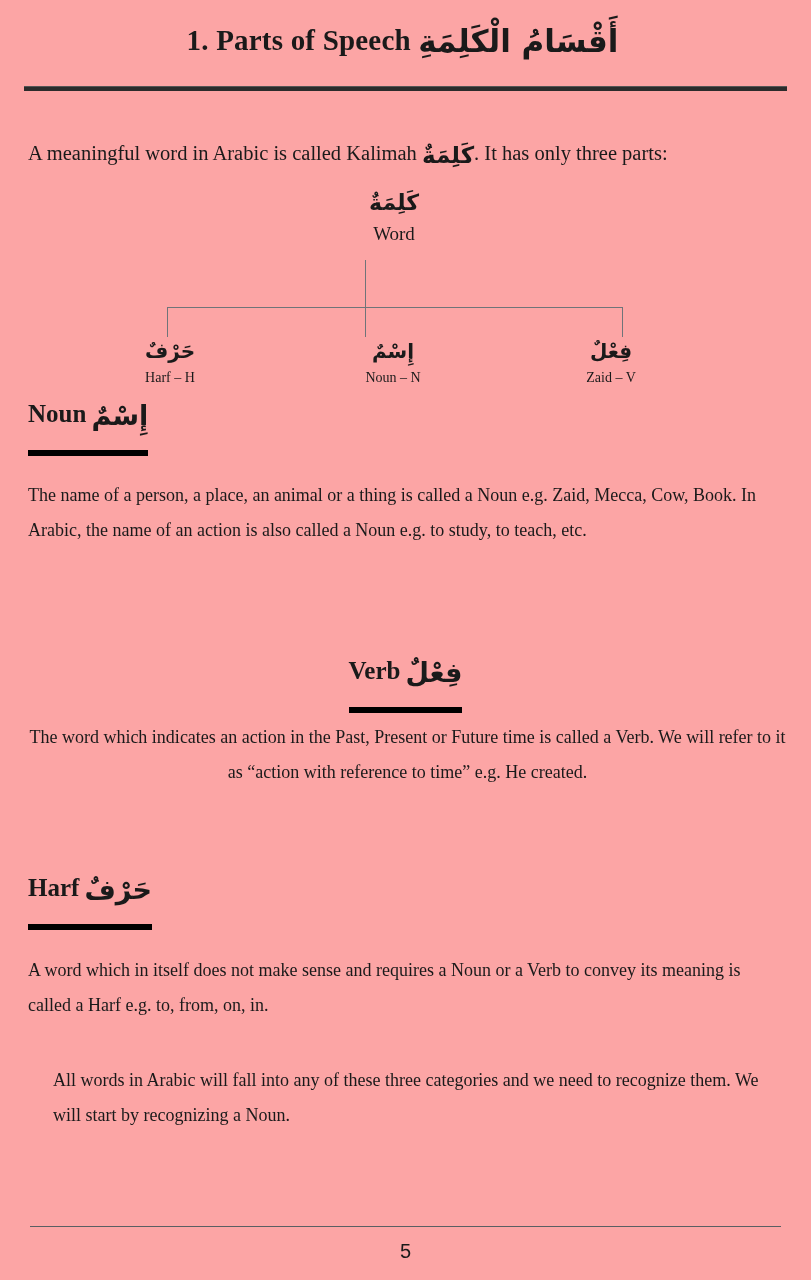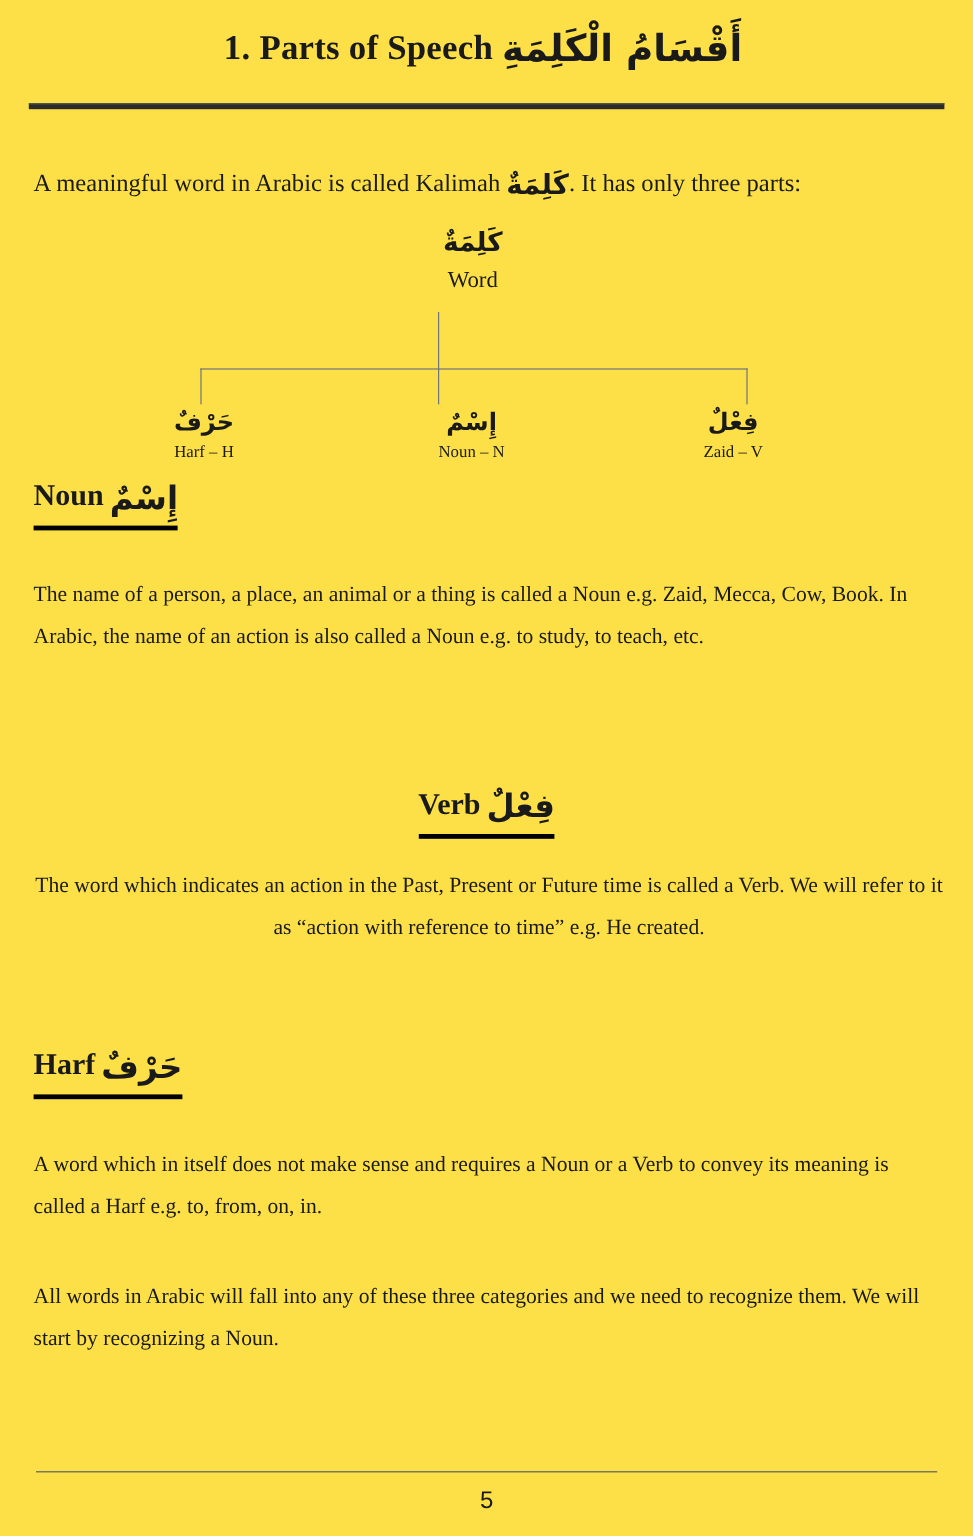--- a/index.html
+++ b/index.html
@@ -11,21 +11,21 @@
     width: 811px;
     height: 1280px;
     position: relative;
     font-family: "Liberation Serif", "DejaVu Serif", serif;
     color: #1a1a1a;
     overflow: hidden;
   }
   .page {
     position: absolute;
     inset: 0;
-    background: #fde047;
+    background: #fca5a5;
   }
 
   
   .header {
     position: absolute;
     top: 22px;
     left: 28px;
     right: 28px;
     text-align: center;
   }
@@ -119,22 +119,22 @@
   
   .section { position: absolute; left: 28px; right: 28px; }
   .sec-noun { top: 398px; }
   .sec-verb { top: 655px; text-align: center; }
   .sec-harf { top: 872px; }
 
   .sec-heading {
     display: inline-block;
     font-size: 25px;
     font-weight: 700;
-    padding-bottom: 5px;
-    border-bottom: 4px solid #000000;
+    padding-bottom: 17px;
+    border-bottom: 6px solid #000000;
     white-space: nowrap;
     line-height: 1.3;
   }
   .sec-heading .ar-head {
     font-family: "DejaVu Sans", sans-serif;
     font-size: 27px;
     font-weight: 700;
     direction: rtl;
     unicode-bidi: isolate;
     margin-left: 5px;
@@ -145,21 +145,21 @@
     position: absolute;
     left: 28px;
     right: 24px;
     font-size: 18px;
     line-height: 1.95;
     text-align: left;
   }
   .p-noun { top: 478px; }
   .p-verb { top: 720px; text-align: center; }
   .p-harf { top: 953px; }
-  .p-final{ top: 1063px; }
+  .p-final{ top: 1063px; margin-left: 25px; }
 
   
   .footer-rule {
     position: absolute;
     top: 1226px;
     left: 30px;
     right: 30px;
     height: 1px;
     background: #5a5f63;
   }

